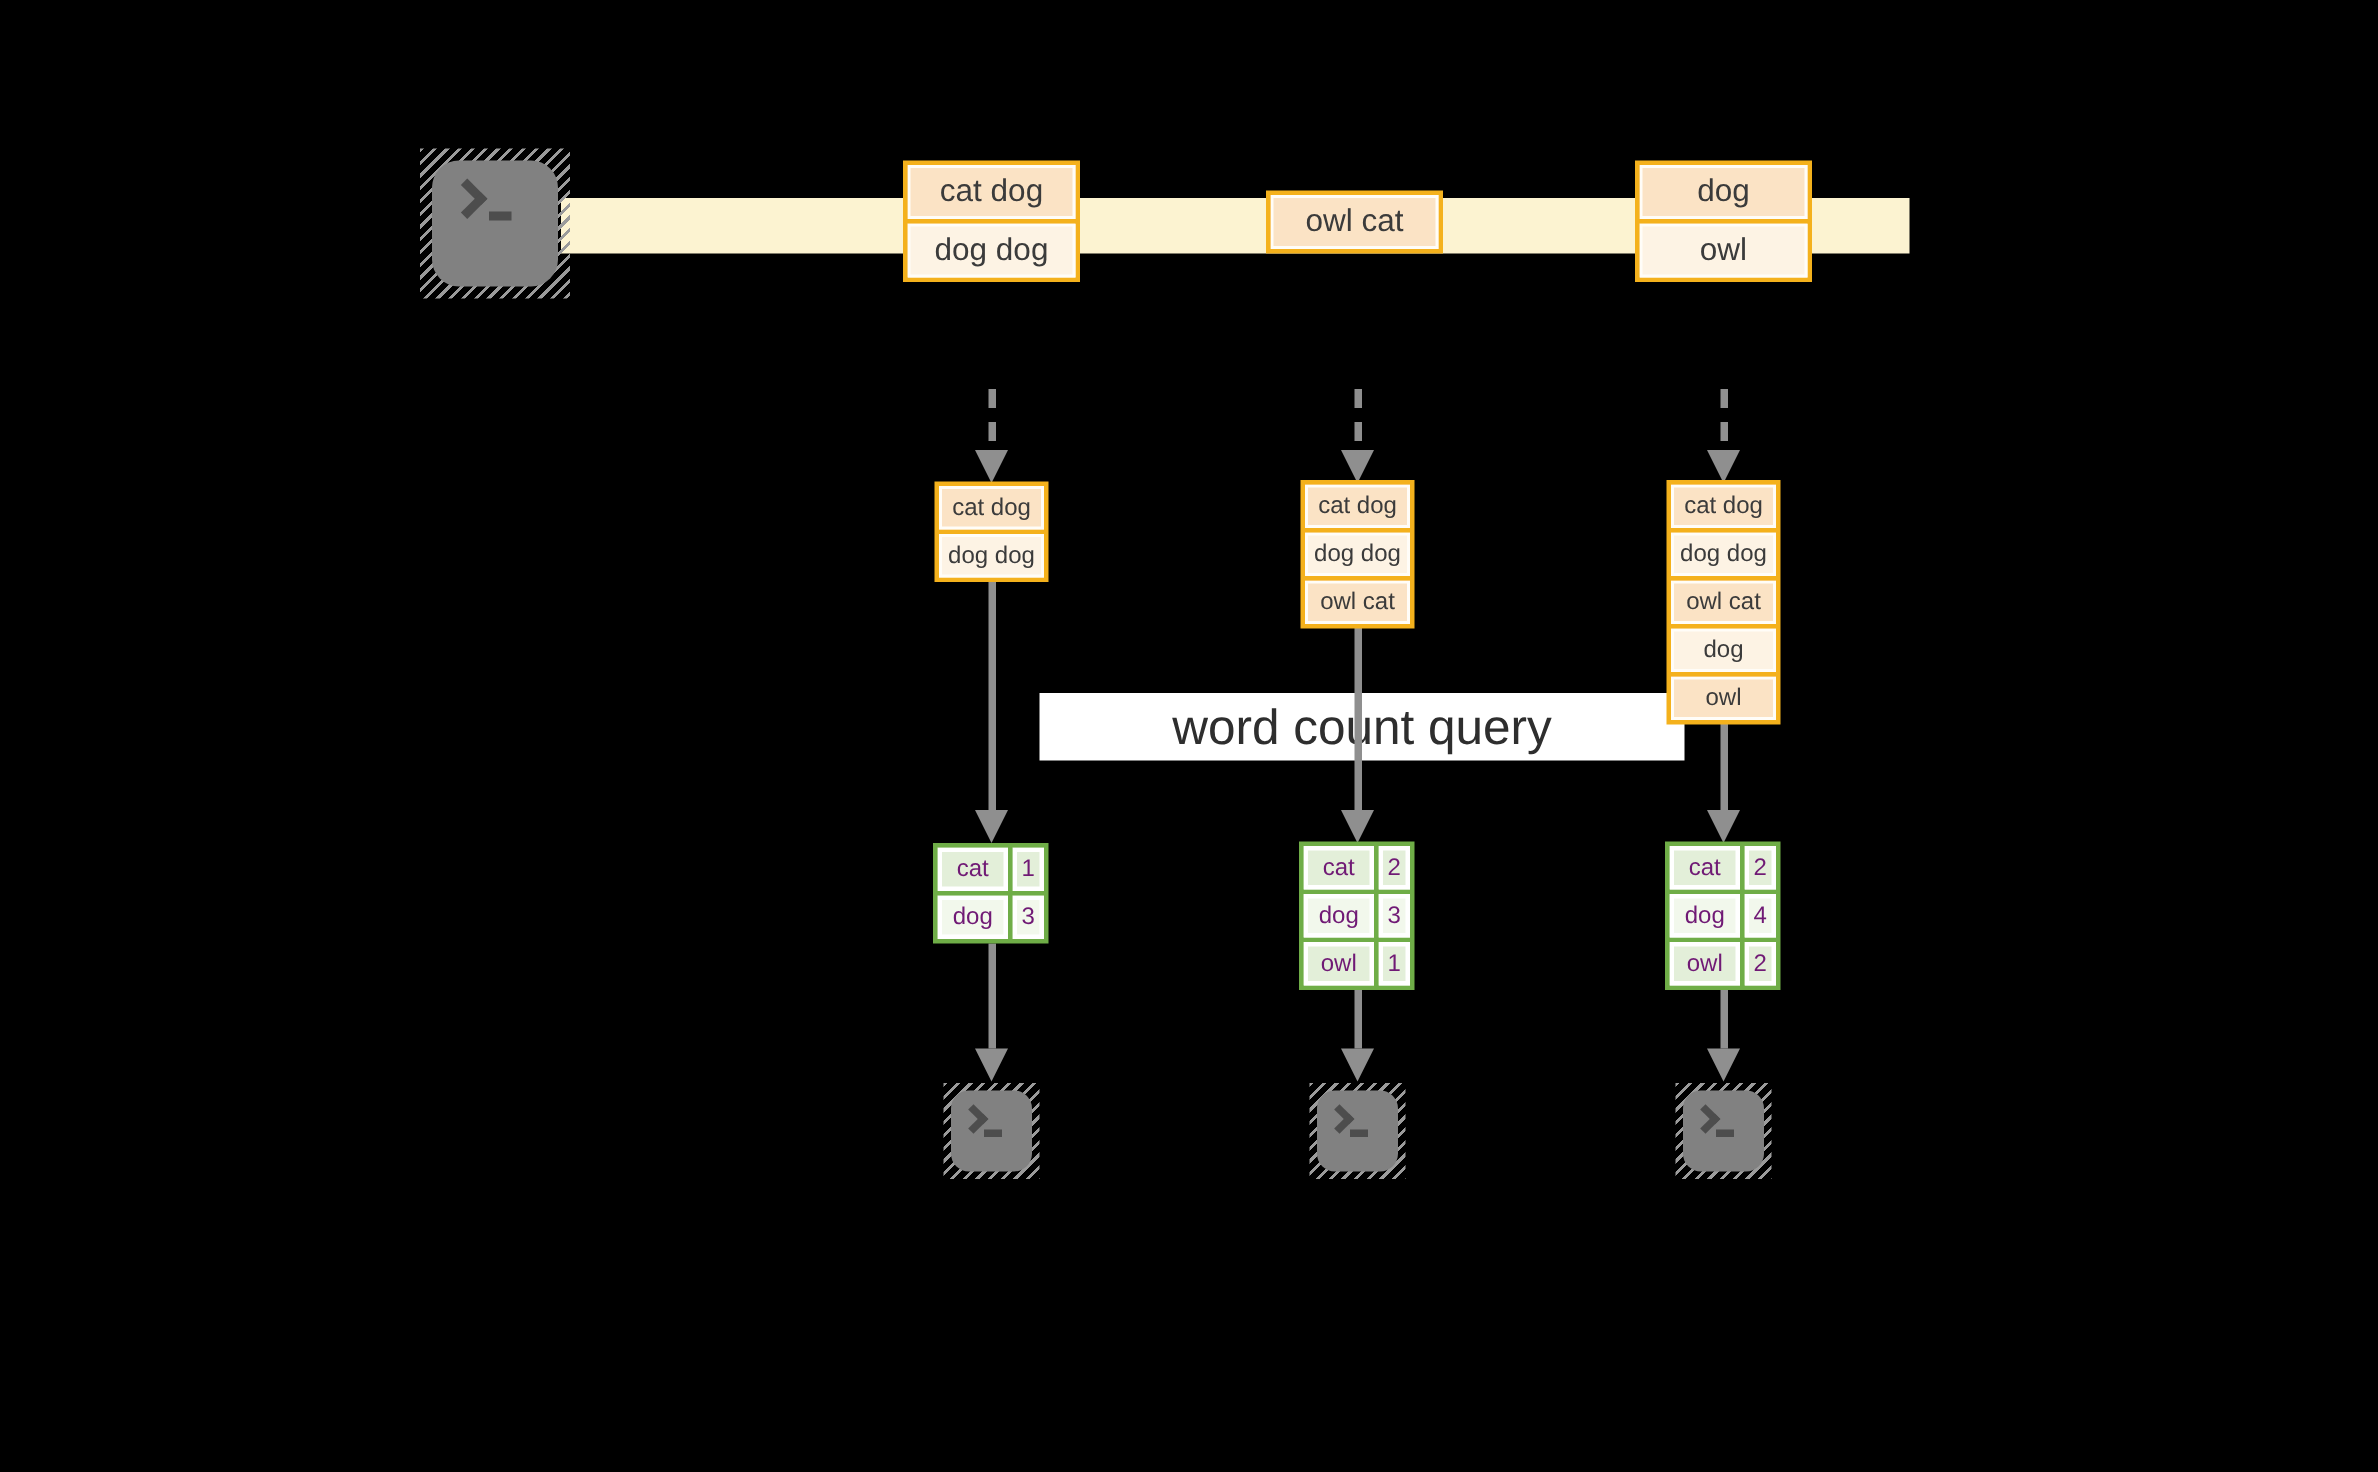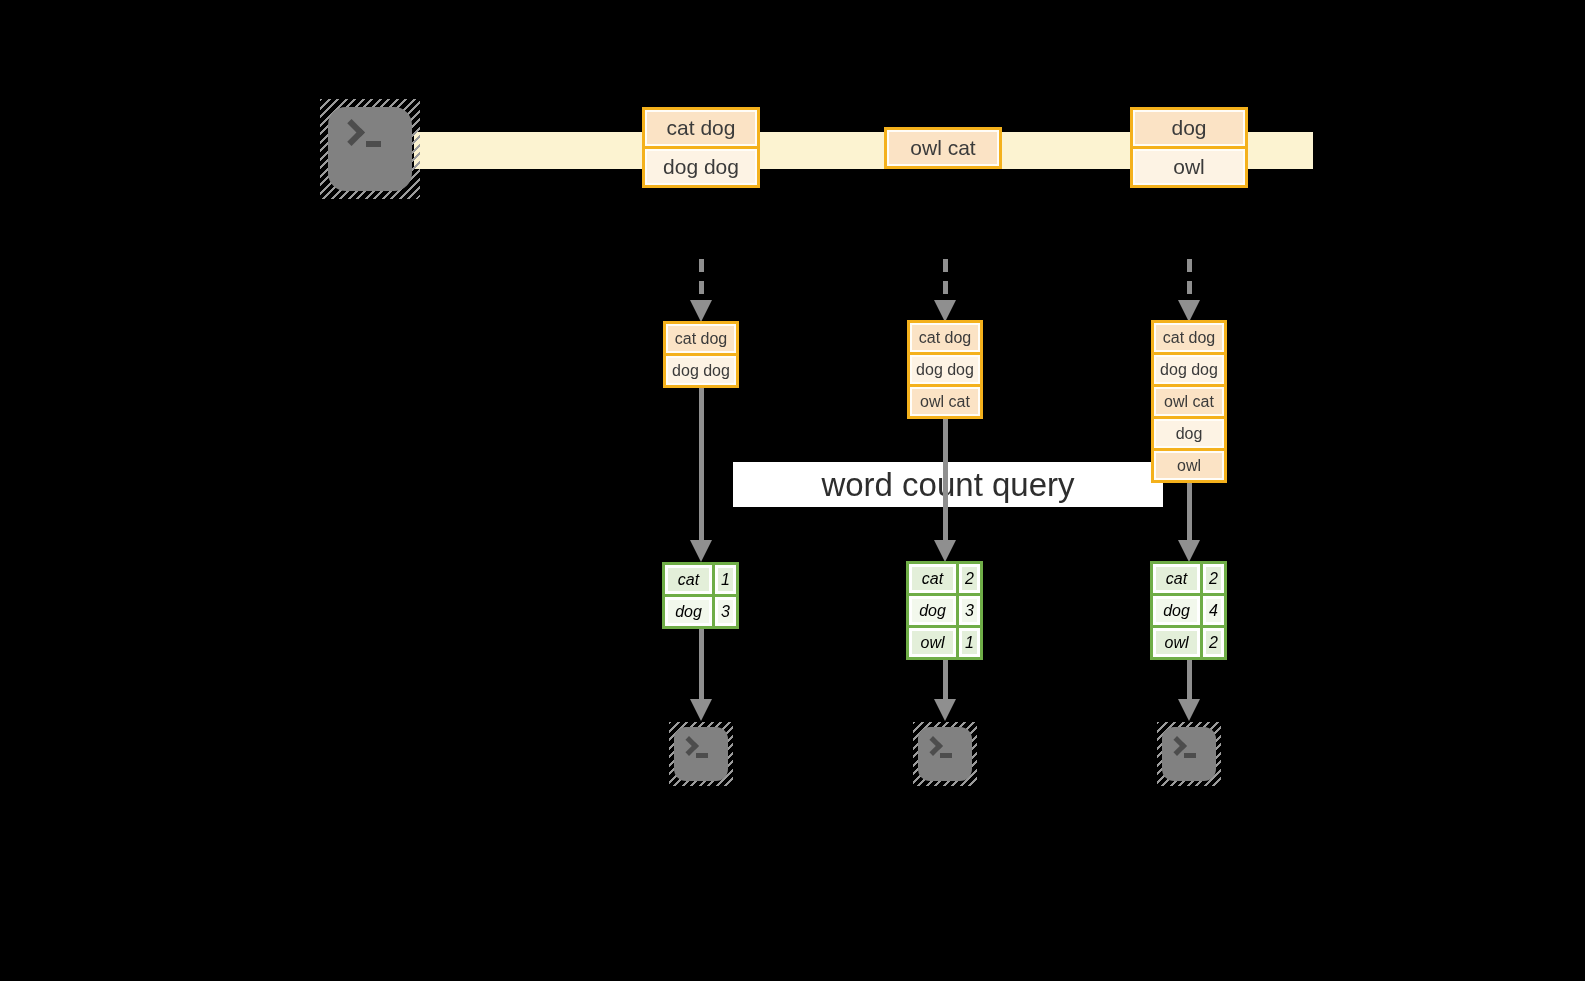--- a/index.html
+++ b/index.html
@@ -1,18 +1,18 @@
 <!DOCTYPE html>
 <html><head>
 <meta charset="utf-8">
 <style>
   html,body { margin:0; padding:0; background:#000; }
   .canvas {
     position:relative; width:1273px; height:981px; background:#000;
-    font-family:"Liberation Sans","DejaVu Sans",sans-serif; overflow:hidden;margin-left:40px;
+    font-family:"Liberation Sans","DejaVu Sans",sans-serif; overflow:hidden;
   }
 
   
   .term { position:absolute; z-index:3;
     background:repeating-linear-gradient(135deg,#9b9b9b 0 2px,transparent 2px 6px); }
   .term .tbody { position:absolute; background:#818181; }
   .term .chev { position:absolute; width:0; height:0;
     border-style:solid; border-color:#4d4d4d; transform:rotate(45deg); }
   .term .bar { position:absolute; background:#4d4d4d; }
 
@@ -62,21 +62,21 @@
 
   
   .query-band { position:absolute; left:693px; top:462px; width:430px; height:45px;
     background:#ffffff; z-index:1; display:flex; align-items:center; justify-content:center; }
   .query-band span { font-size:33px; color:#2e2e2e; }
 
   
   .gtable { position:absolute; background:#6fad47; padding:3px;
     display:grid; grid-template-columns:47px 21px; gap:3px; z-index:3; }
   .gcell { height:29px; display:flex; align-items:center; justify-content:center;
-    font-size:16px; color:#000000; box-shadow:inset 0 0 0 3px #ffffff;font-style:italic; }
+    font-size:16px; color:#701a75; box-shadow:inset 0 0 0 3px #ffffff; }
   .gcell.gd { background:#e3efd9; }
   .gcell.gl { background:#f2f8ec; }
   #gt1 { left:622px;  top:562px; }
   #gt2 { left:866px;  top:561px; }
   #gt3 { left:1110px; top:561px; }
 </style>
 </head>
 <body>
 
 <div class="canvas">

